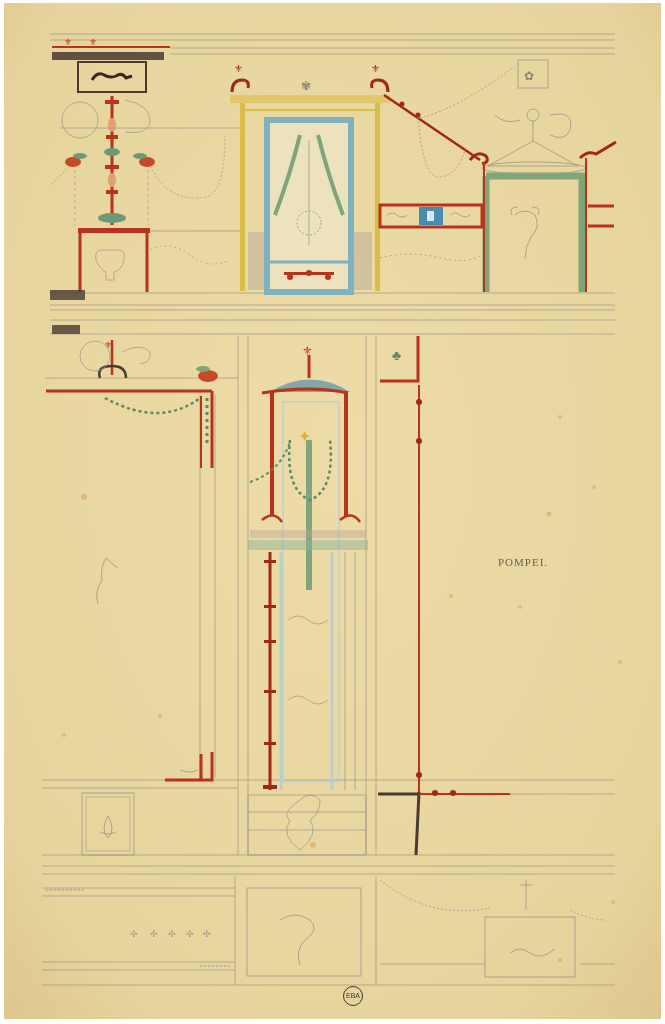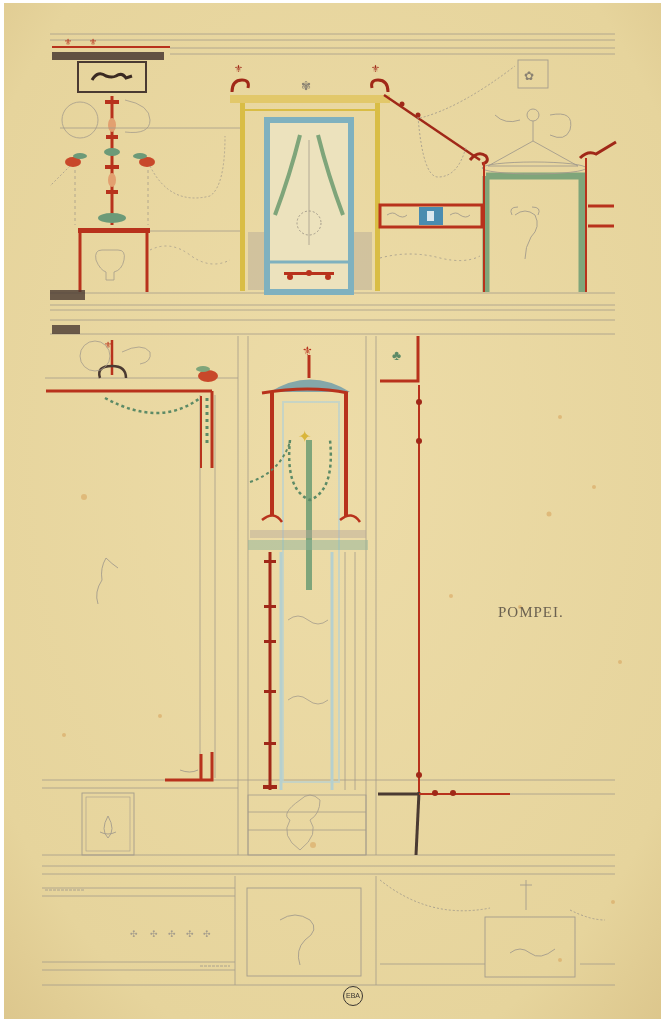--- a/index.html
+++ b/index.html
@@ -285,15 +285,15 @@
   </g>
   <g fill="#a49c8c" font-size="9">
     <text x="130" y="937">✣</text>
         <text x="150" y="937">✣</text>
         <text x="168" y="937">✣</text>
         <text x="186" y="937">✣</text>
         <text x="203" y="937">✣</text>
   </g>
 </svg>
 
-  <div class="caption" style="left:498px; top:556px; font-size:15px;margin-top:48px;">POMPEI.</div>
+  <div class="caption" style="left:498px; top:556px; font-size:11px;">POMPEI.</div>
   <div class="stamp" style="left:343px; top:986px;">EBA</div>
 </div>
 
 </body></html>

